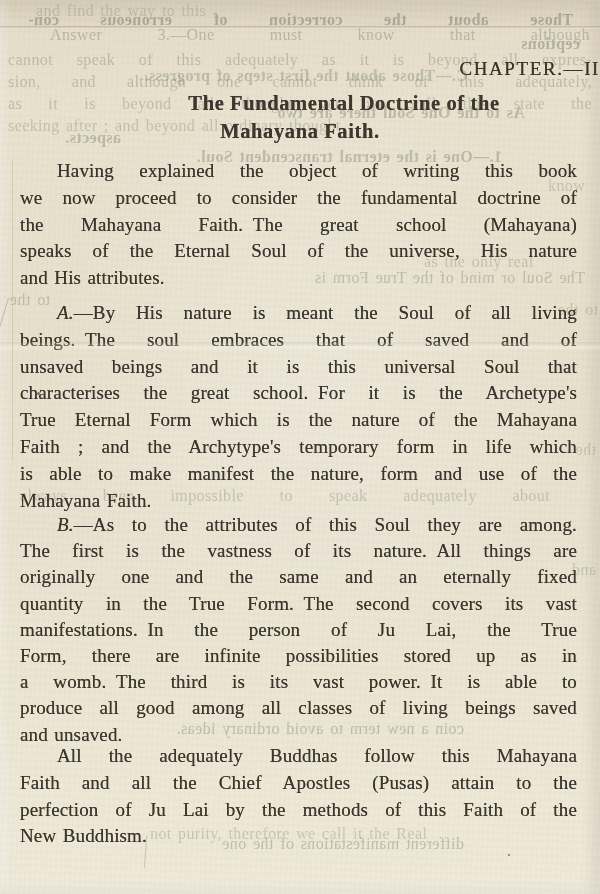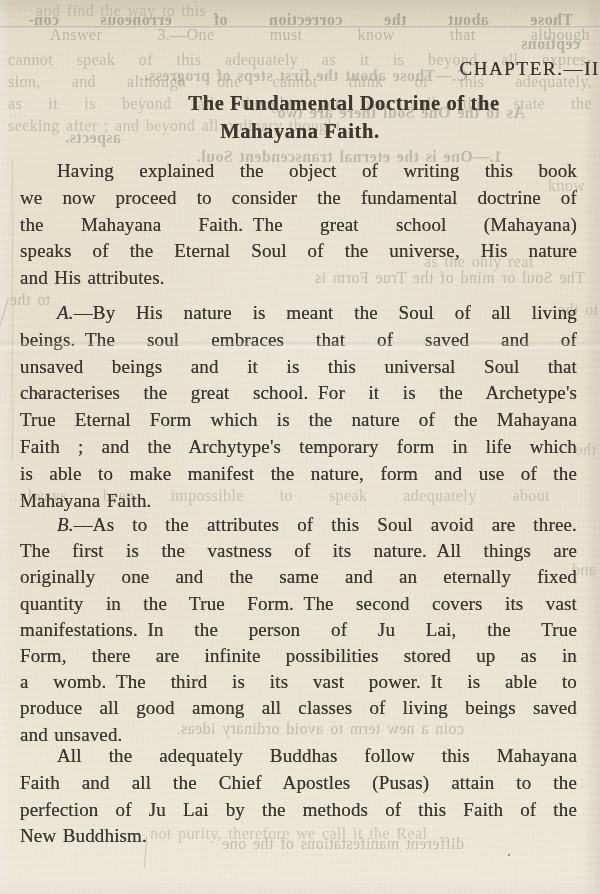--- a/index.html
+++ b/index.html
@@ -98,21 +98,21 @@
       <div class="ln">beings. The soul embraces that of saved and of</div>
       <div class="ln">unsaved beings and it is this universal Soul that</div>
       <div class="ln">characterises the great school. For it is the Archetype's</div>
       <div class="ln">True Eternal Form which is the nature of the Mahayana</div>
       <div class="ln">Faith ; and the Archytype's temporary form in life which</div>
       <div class="ln">is able to make manifest the nature, form and use of the</div>
       <div class="ln last">Mahayana Faith.</div>
     </div>
 
     <div class="para p-b">
-      <div class="ln first"><i class="lead">B.</i><span>—As to the attributes of this Soul avoid are three.</span></div>
+      <div class="ln first"><i class="lead">B.</i><span>—As to the attributes of this Soul they are among.</span></div>
       <div class="ln">The first is the vastness of its nature. All things are</div>
       <div class="ln">originally one and the same and an eternally fixed</div>
       <div class="ln">quantity in the True Form. The second covers its vast</div>
       <div class="ln">manifestations. In the person of Ju Lai, the True</div>
       <div class="ln">Form, there are infinite possibilities stored up as in</div>
       <div class="ln">a womb. The third is its vast power. It is able to</div>
       <div class="ln">produce all good among all classes of living beings saved</div>
       <div class="ln last">and unsaved.</div>
     </div>
 

